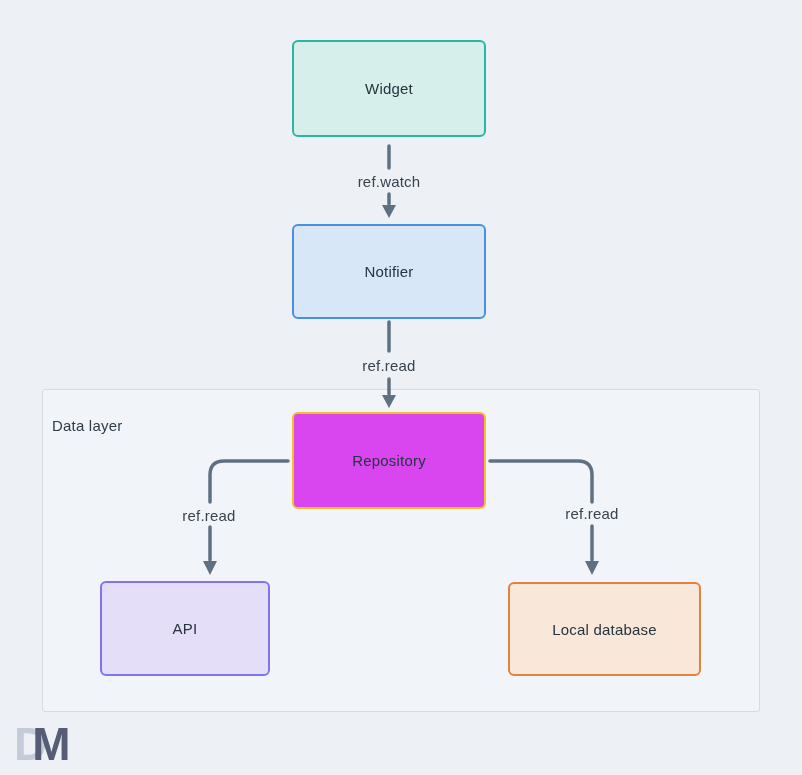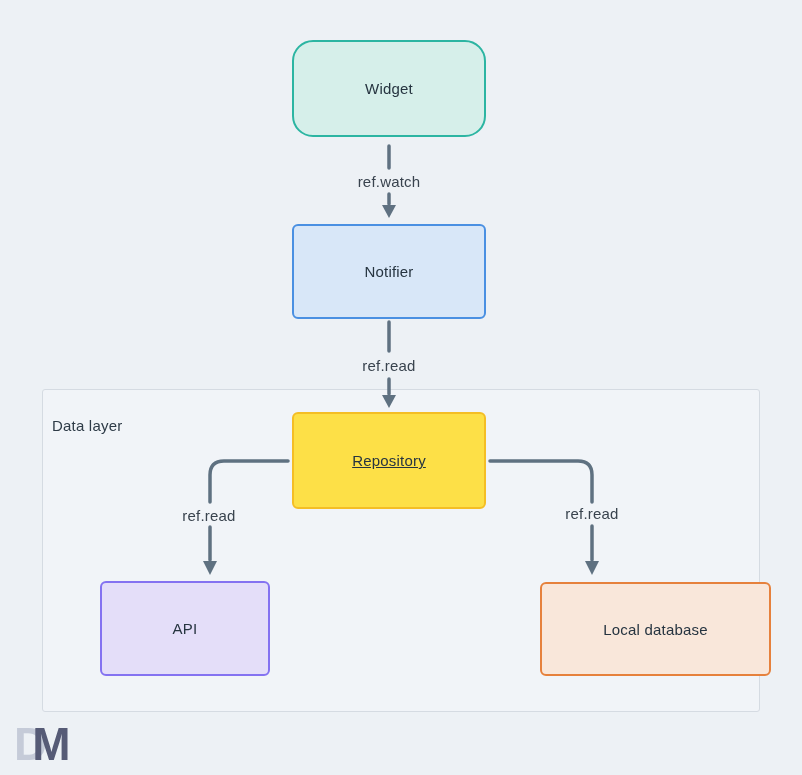--- a/index.html
+++ b/index.html
@@ -37,25 +37,25 @@
     align-items: center;
     justify-content: center;
     border-width: 2px;
     border-style: solid;
     border-radius: 6px;
     font-size: 15px;
     font-weight: 500;
     color: #263440;
     letter-spacing: 0.2px;
   }
-  .node-widget        { left: 292px; top: 40px;  width: 194px; height: 97px; border-radius: 21px; }
+  .node-widget        { left: 292px; top: 40px;  width: 194px; height: 97px; }
   .node-notifier      { left: 292px; top: 224px; width: 194px; height: 95px; }
   .node-repository    { left: 292px; top: 412px; width: 194px; height: 97px; }
   .node-api           { left: 100px; top: 581px; width: 170px; height: 95px; }
-  .node-local-database{ left: 508px; top: 582px; width: 231px; height: 94px; margin-left: 32px; }
+  .node-local-database{ left: 508px; top: 582px; width: 193px; height: 94px; }
 
   .edge-label {
     position: absolute;
     transform: translate(-50%, -50%);
     font-size: 15px;
     font-weight: 500;
     color: #39434e;
     white-space: nowrap;
     letter-spacing: 0.2px;
   }
@@ -107,21 +107,21 @@
   </svg>
 
   <div class="group-label">Data layer</div>
 
   <div class="node node-widget" style="border-color: rgb(44, 181, 162); background: rgb(214, 239, 234); color: rgb(38, 52, 64);">
     <span>Widget</span>
   </div>
   <div class="node node-notifier" style="border-color: rgb(74, 144, 226); background: rgb(216, 231, 248); color: rgb(38, 52, 64);">
     <span>Notifier</span>
   </div>
-  <div class="node node-repository" style="border-color: rgb(244, 190, 37); background: #fde047; color: rgb(38, 52, 64); text-decoration: underline;">
+  <div class="node node-repository" style="border-color: rgb(244, 190, 37); background: #d946ef; color: rgb(38, 52, 64);">
     <span>Repository</span>
   </div>
   <div class="node node-api" style="border-color: rgb(132, 114, 241); background: rgb(228, 222, 249); color: rgb(38, 52, 64);">
     <span>API</span>
   </div>
   <div class="node node-local-database" style="border-color: rgb(230, 129, 60); background: rgb(249, 231, 218); color: rgb(38, 52, 64);">
     <span>Local database</span>
   </div>
 
   <div class="edge-label edge-label-watch" style="color: rgb(57, 67, 78);">ref.watch</div>

